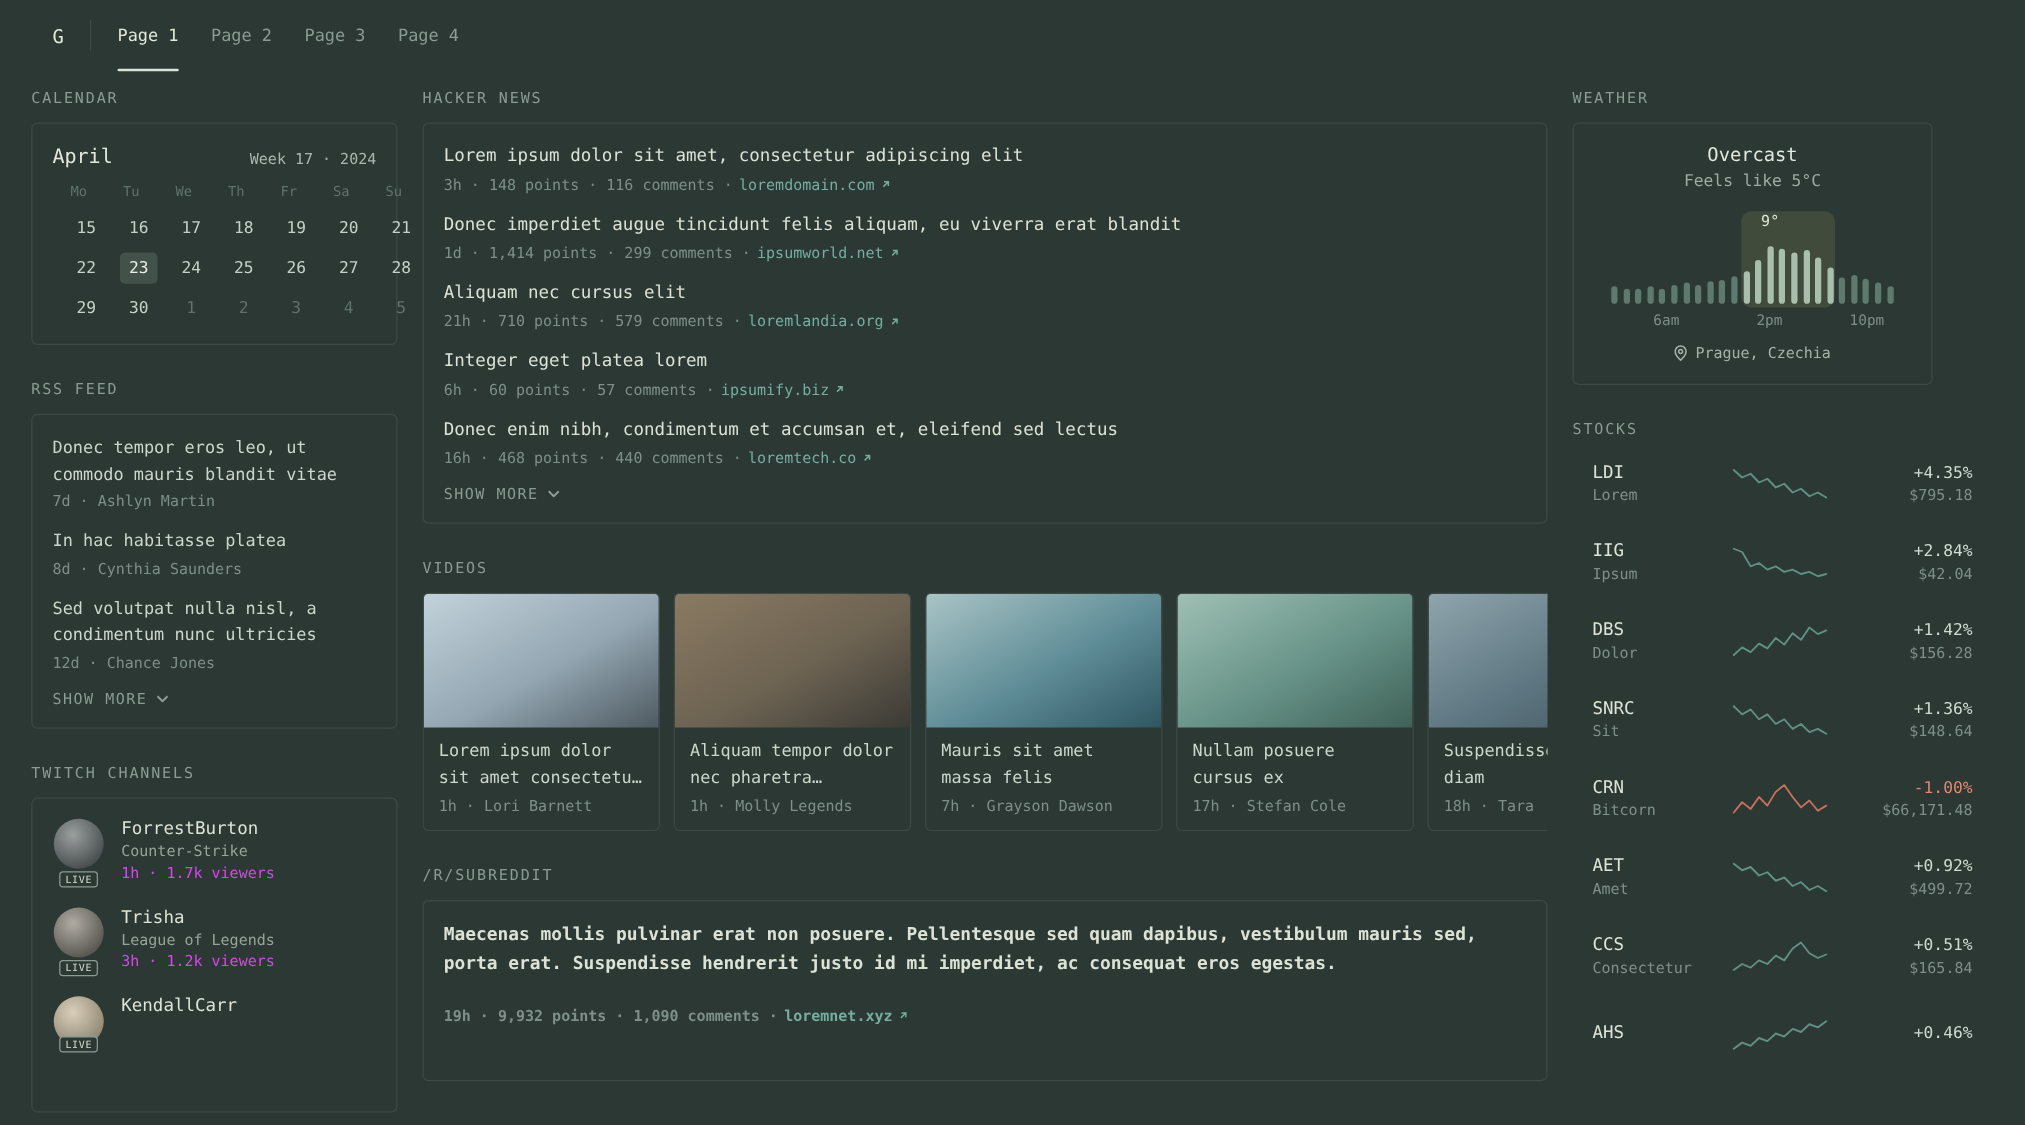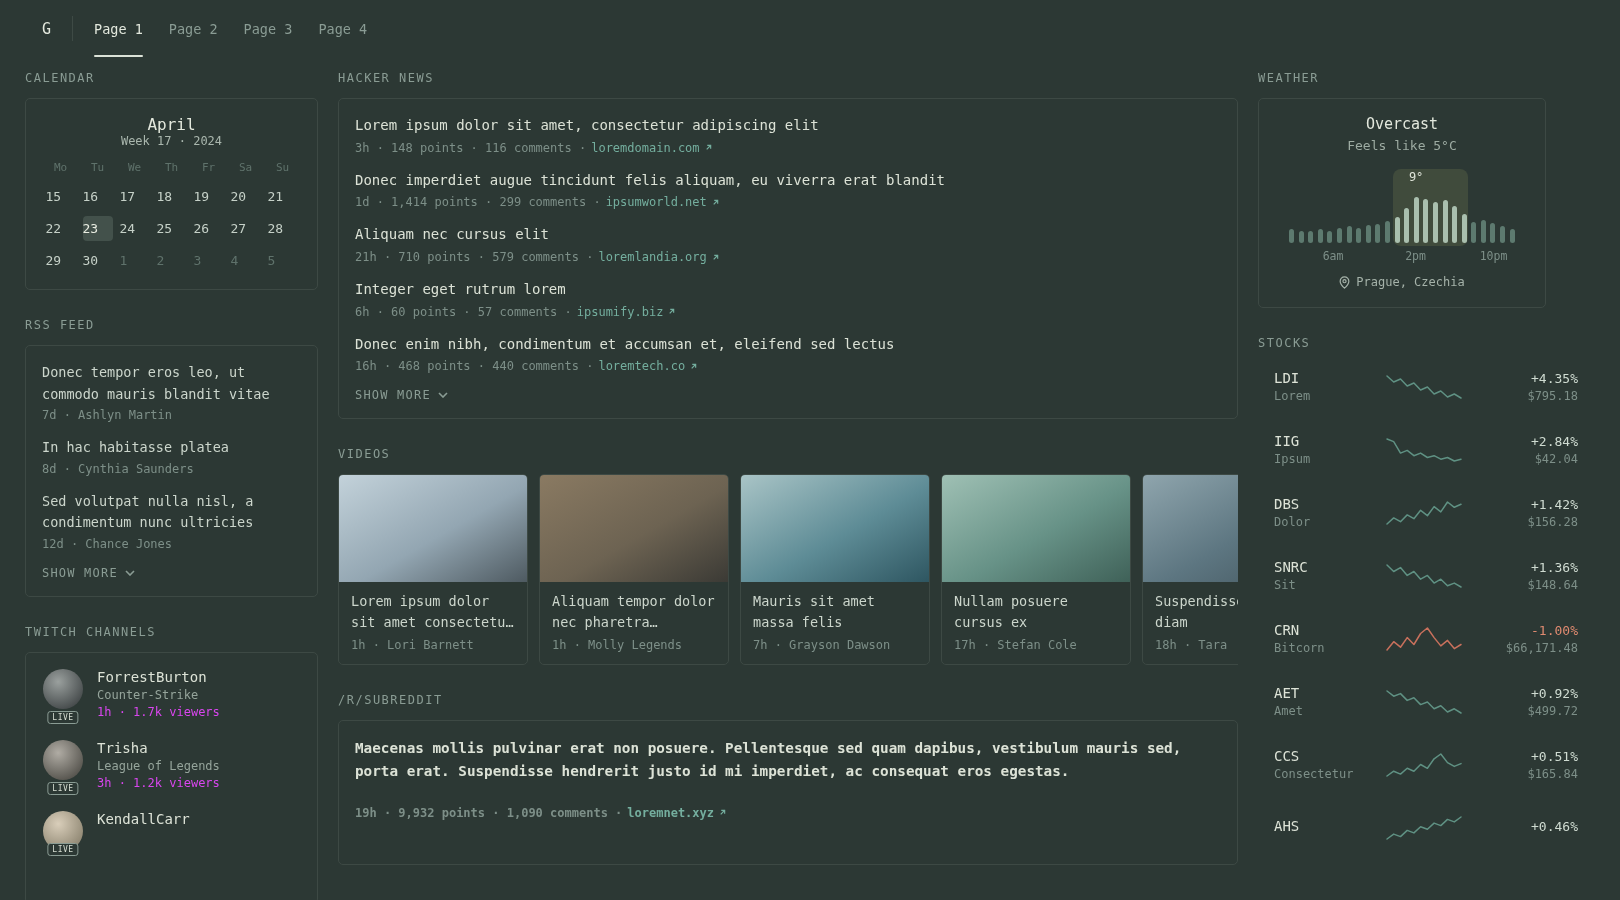--- a/index.html
+++ b/index.html
@@ -24,26 +24,26 @@
   .tab.active{color:#e3e8dd;}
   .tab.active::after{content:"";position:absolute;left:0;right:0;bottom:0;height:2px;background:#dbe2d7;border-radius:1px;}
 
   
   .columns{display:grid;grid-template-columns:293px 900px 288px;gap:20px;align-items:start;margin-top:14px;}
   .widget{margin-bottom:28px;}
   .widget-title{font-size:12px;font-weight:normal;letter-spacing:1.5px;color:#8a9c94;margin-bottom:13px;}
   .card{border:1px solid #3d4944;border-radius:5px;padding:16px;}
 
   
-  .cal-head{display:flex;justify-content:space-between;align-items:center;margin-bottom:13px;flex-direction:column;}
+  .cal-head{display:flex;justify-content:space-between;align-items:flex-end;margin-bottom:13px;}
   .cal-month{font-size:16px;color:#e3e8dd;}
   .cal-weekinfo{font-size:12px;color:#aab7ae;}
   .cal-grid{display:grid;grid-template-columns:repeat(7,1fr);row-gap:7px;justify-items:center;align-items:center;}
   .cal-dow{font-size:11px;color:#5f726b;padding-bottom:3px;}
-  .cal-day{width:30px;line-height:25px;font-size:13px;color:#c6d1c8;border-radius:4px;}
+  .cal-day{width:30px;line-height:25px;text-align:center;font-size:13px;color:#c6d1c8;border-radius:4px;margin-left:12px;}
   .cal-day.dim{color:#5f726b;}
   .cal-day.today{background:#43514b;color:#e8ece1;}
 
   
   .feed-item{margin-bottom:15px;}
   .feed-title{display:block;font-size:13.5px;line-height:1.6;color:#ccd6cc;}
   .feed-meta{font-size:12px;color:#7d8f88;margin-top:3px;}
   .show-more{display:flex;align-items:center;gap:7px;font-size:12px;letter-spacing:1.2px;color:#8a9c94;margin-top:6px;}
   .show-more svg{width:10px;height:6px;stroke:#8a9c94;fill:none;stroke-width:1.6;}
 
@@ -277,21 +277,21 @@
                   <a class="hn-domain">
                     <span>loremlandia.org</span>
                     <svg viewBox="0 0 10 10">
                       <path d="M3 7 L7.2 2.8 M3.6 2.6 H7.4 V6.4"></path>
                     </svg>
                   </a>
                 </div>
               </article>
 
               <article class="hn-item">
-                <a class="hn-title">Integer eget rutrum lorem</a>
+                <a class="hn-title">Integer eget platea lorem</a>
                 <div class="hn-meta">
                   <span>6h · 60 points · 57 comments ·</span>
                   <a class="hn-domain">
                     <span>ipsumify.biz</span>
                     <svg viewBox="0 0 10 10">
                       <path d="M3 7 L7.2 2.8 M3.6 2.6 H7.4 V6.4"></path>
                     </svg>
                   </a>
                 </div>
               </article>

